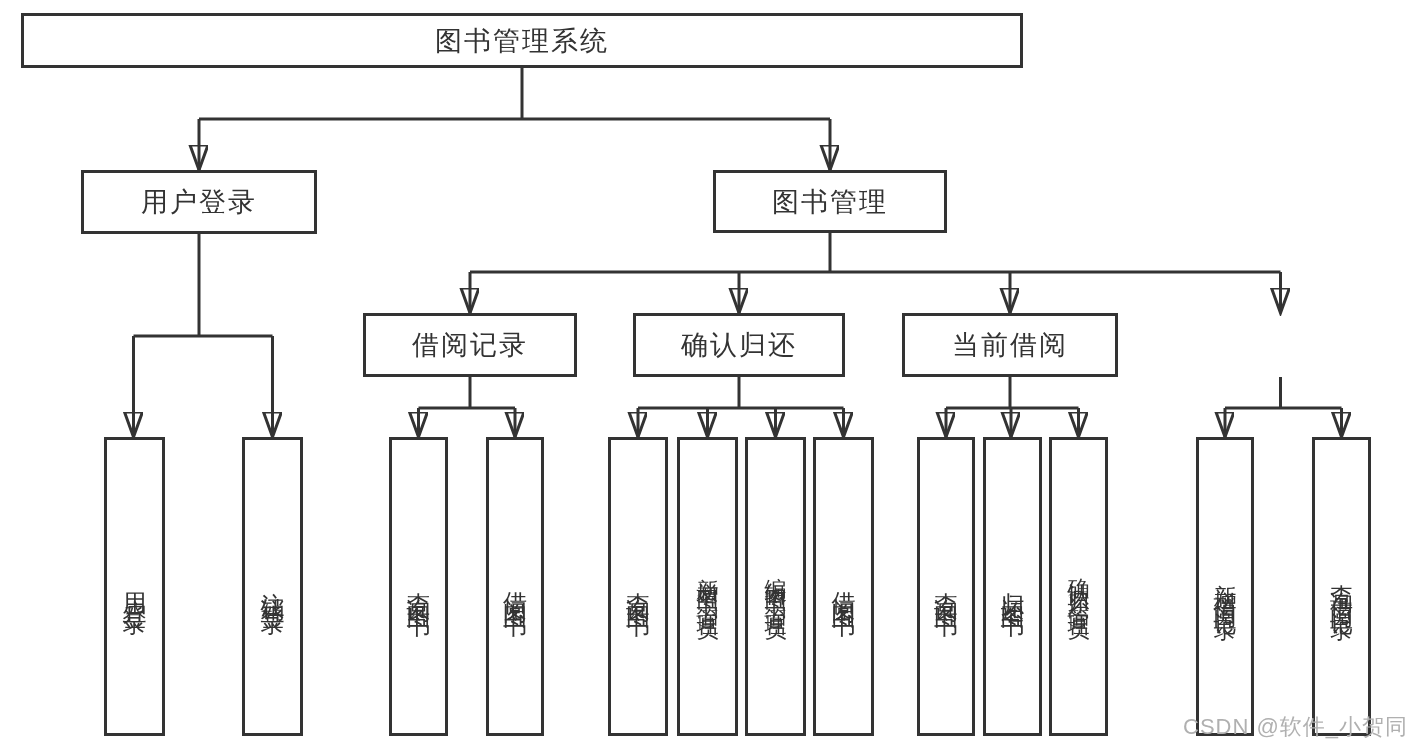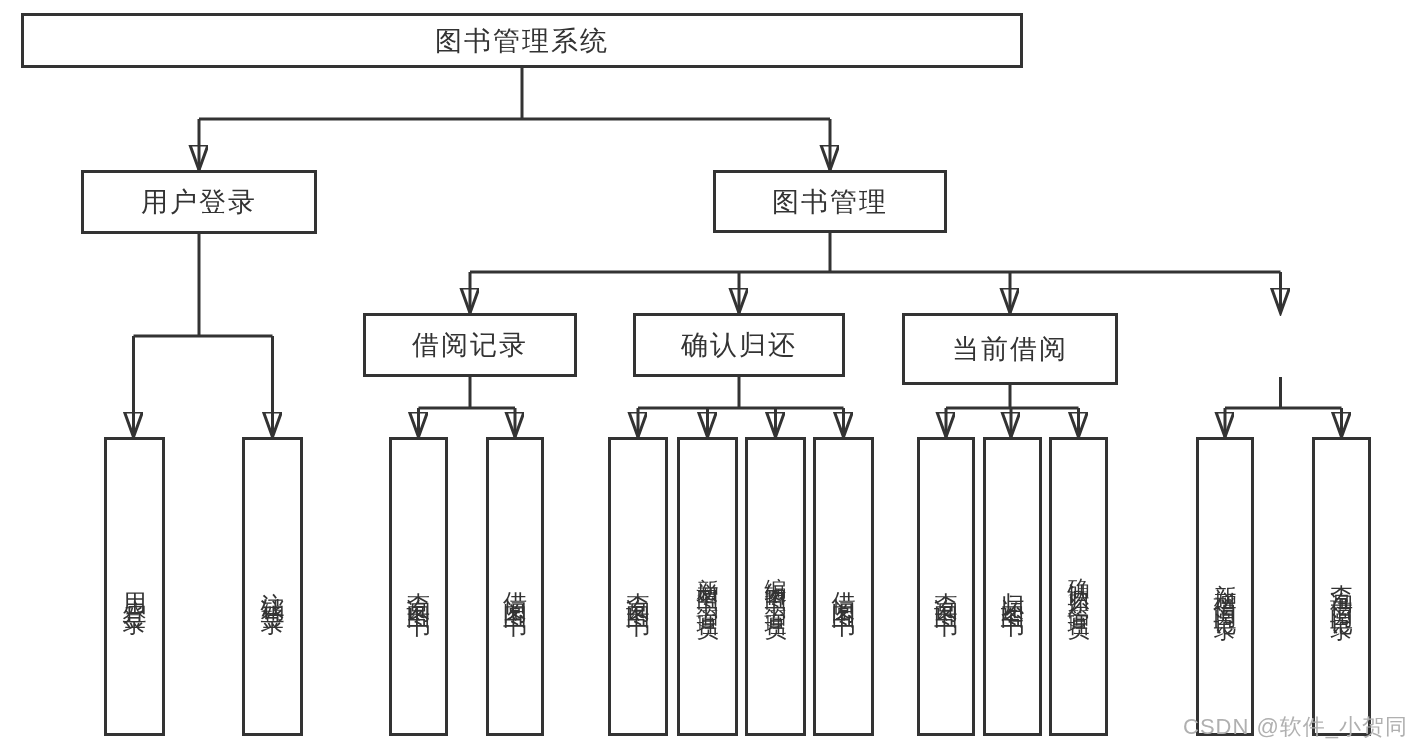--- a/index.html
+++ b/index.html
@@ -108,21 +108,21 @@
     </g>
   </svg>
 
   <div class="hbox root" style="left:21px;top:13px;width:1002px;height:55px;">图书管理系统</div>
 
   <div class="hbox" style="left:81px;top:170px;width:236px;height:64px;">用户登录</div>
   <div class="hbox" style="left:713px;top:170px;width:234px;height:63px;">图书管理</div>
 
   <div class="hbox" style="left:363px;top:313px;width:214px;height:64px;">借阅记录</div>
   <div class="hbox" style="left:633px;top:313px;width:212px;height:64px;">确认归还</div>
-  <div class="hbox" style="left:902px;top:313px;width:216px;height:72px;">当前借阅</div>
+  <div class="hbox" style="left:902px;top:313px;width:216px;height:64px;">当前借阅</div>
 
   <div class="leaf" style="left:104px;width:61px;">用户登录</div>
   <div class="leaf" style="left:242px;width:61px;">注销登录</div>
 
   <div class="leaf" style="left:389px;width:59px;">查询图书</div>
   <div class="leaf" style="left:486px;width:58px;">借阅图书</div>
 
   <div class="leaf" style="left:608px;width:60px;">查询图书</div>
   <div class="leaf" style="left:677px;width:61px;font-size:22px;letter-spacing:6px;">新增图书（管理员）</div>
   <div class="leaf" style="left:745px;width:61px;font-size:22px;letter-spacing:6px;">编辑图书（管理员）</div>

